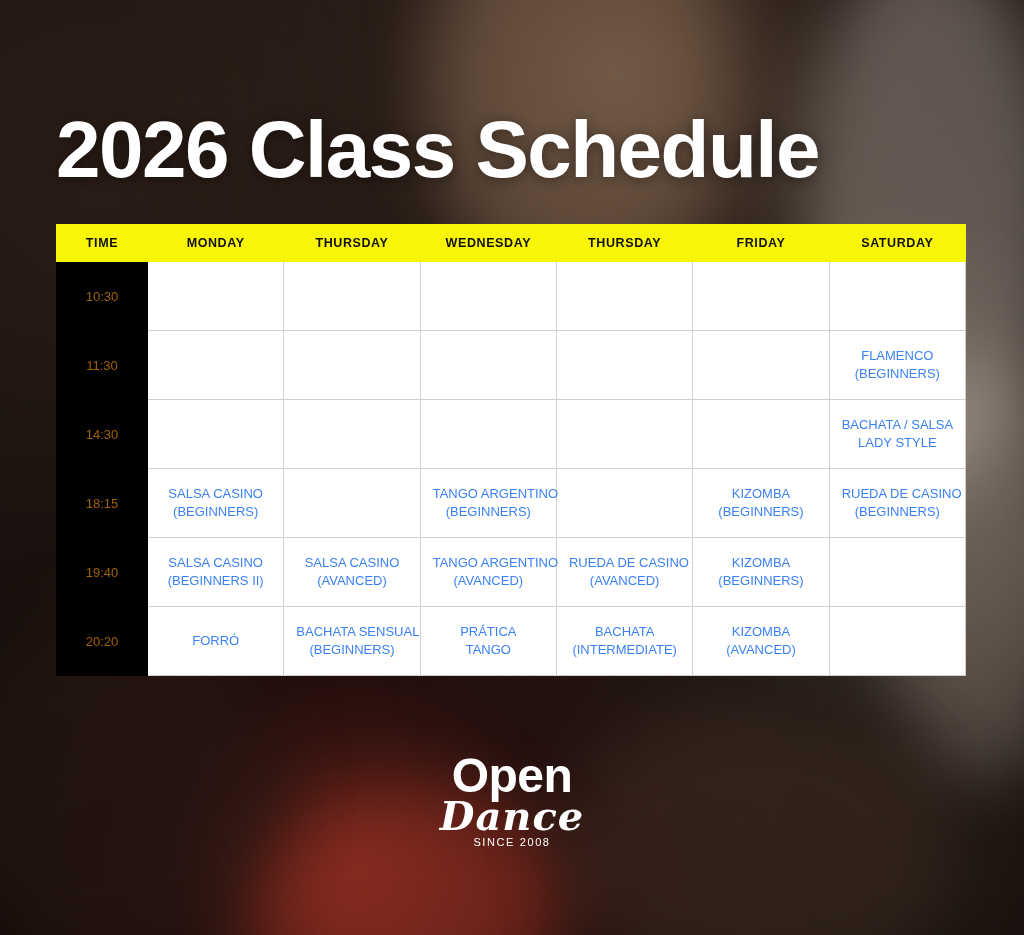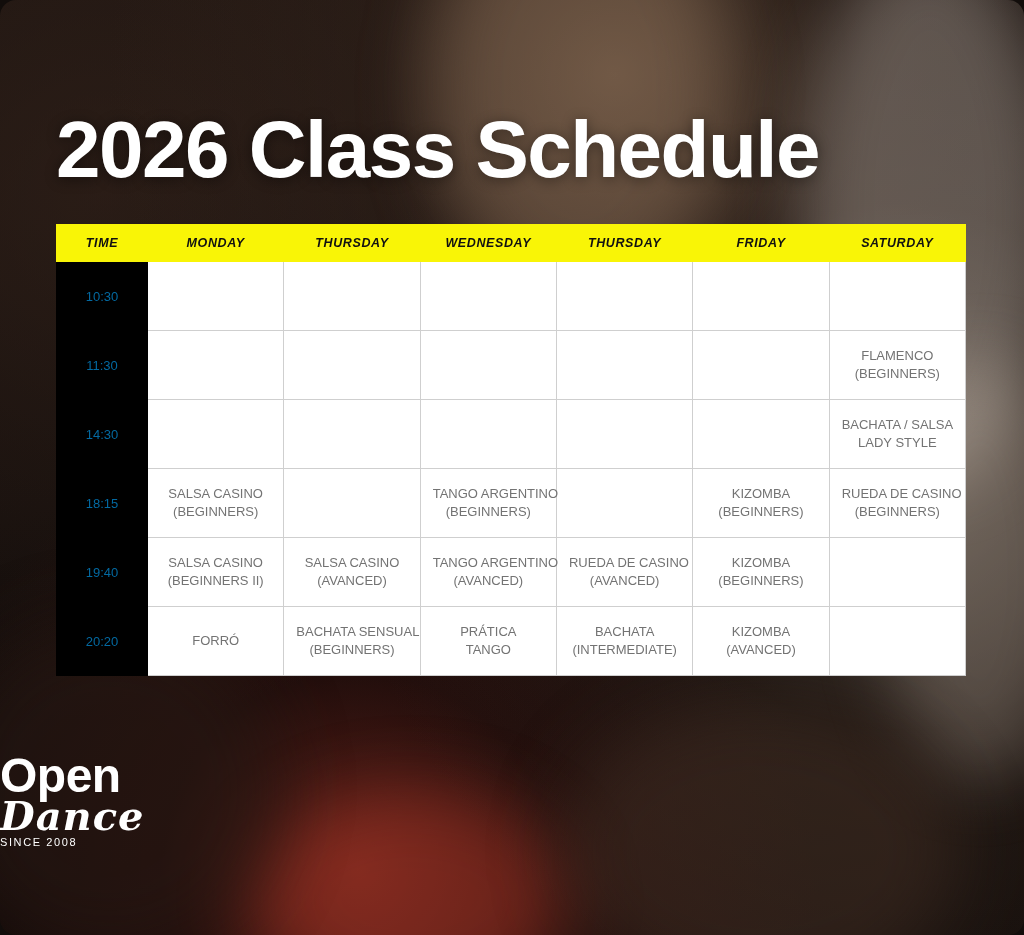--- a/index.html
+++ b/index.html
@@ -18,21 +18,20 @@
     position: relative;
     width: 1024px;
     height: 935px;
     overflow: hidden;
     background:
       radial-gradient(circle at 60% 8%, rgba(140,110,85,0.55) 0%, rgba(60,42,32,0.35) 22%, rgba(20,14,11,0.0) 48%),
       radial-gradient(circle at 88% 50%, rgba(205,185,165,0.38) 0%, rgba(90,70,55,0.22) 26%, rgba(16,11,9,0.0) 55%),
       radial-gradient(circle at 35% 93%, rgba(190,60,45,0.45) 0%, rgba(90,25,20,0.25) 18%, rgba(15,10,8,0.0) 42%),
       radial-gradient(circle at 10% 20%, rgba(60,40,30,0.5) 0%, rgba(14,10,8,0.0) 45%),
       linear-gradient(160deg, #1b1310 0%, #140e0c 40%, #0d0908 70%, #17100d 100%);
-    border-radius: 16px;
   }
 
   
   .bg-shape {
     position: absolute;
     border-radius: 50%;
     filter: blur(34px);
     pointer-events: none;
   }
   .bg-shape.a { left: 430px; top: -120px; width: 300px; height: 420px; background: rgba(150,120,95,0.40); }
@@ -72,58 +71,57 @@
 
   .schedule thead th {
     background: #f9f506;
     color: #111111;
     font-size: 12.5px;
     font-weight: bold;
     letter-spacing: 0.6px;
     height: 36px;
     padding: 0 4px;
     border: 1px solid #f9f506;
-    font-style: italic;
   }
   .schedule thead th.time-head {
     width: 82px;
   }
 
   .schedule tbody td.time-cell {
     background: #000000;
-    color: #0369a1;
+    color: #a16207;
     font-size: 13px;
     width: 82px;
     border-left: 1px solid #000000;
     border-right: 1px solid #000000;
     border-top: 1px solid #000000;
     border-bottom: 1px solid #000000;
   }
 
   .schedule tbody td.class-cell {
     background: #ffffff;
-    color: #737373;
+    color: #3b82f6;
     font-size: 13px;
     line-height: 1.35;
     height: 60px;
     padding: 4px 12px;
     border: 1px solid #cfcfcf;
   }
 
   .cell-line {
     display: block;
     white-space: nowrap;
   }
 
   .logo {
     position: absolute;
     left: 0;
     right: 0;
     top: 752px;
-    text-align: left;
+    text-align: center;
     color: #ffffff;
   }
   .logo-open {
     font-size: 48px;
     font-weight: bold;
     letter-spacing: -0.5px;
     line-height: 1;
   }
   .logo-dance {
     font-family: "DejaVu Serif", serif;

